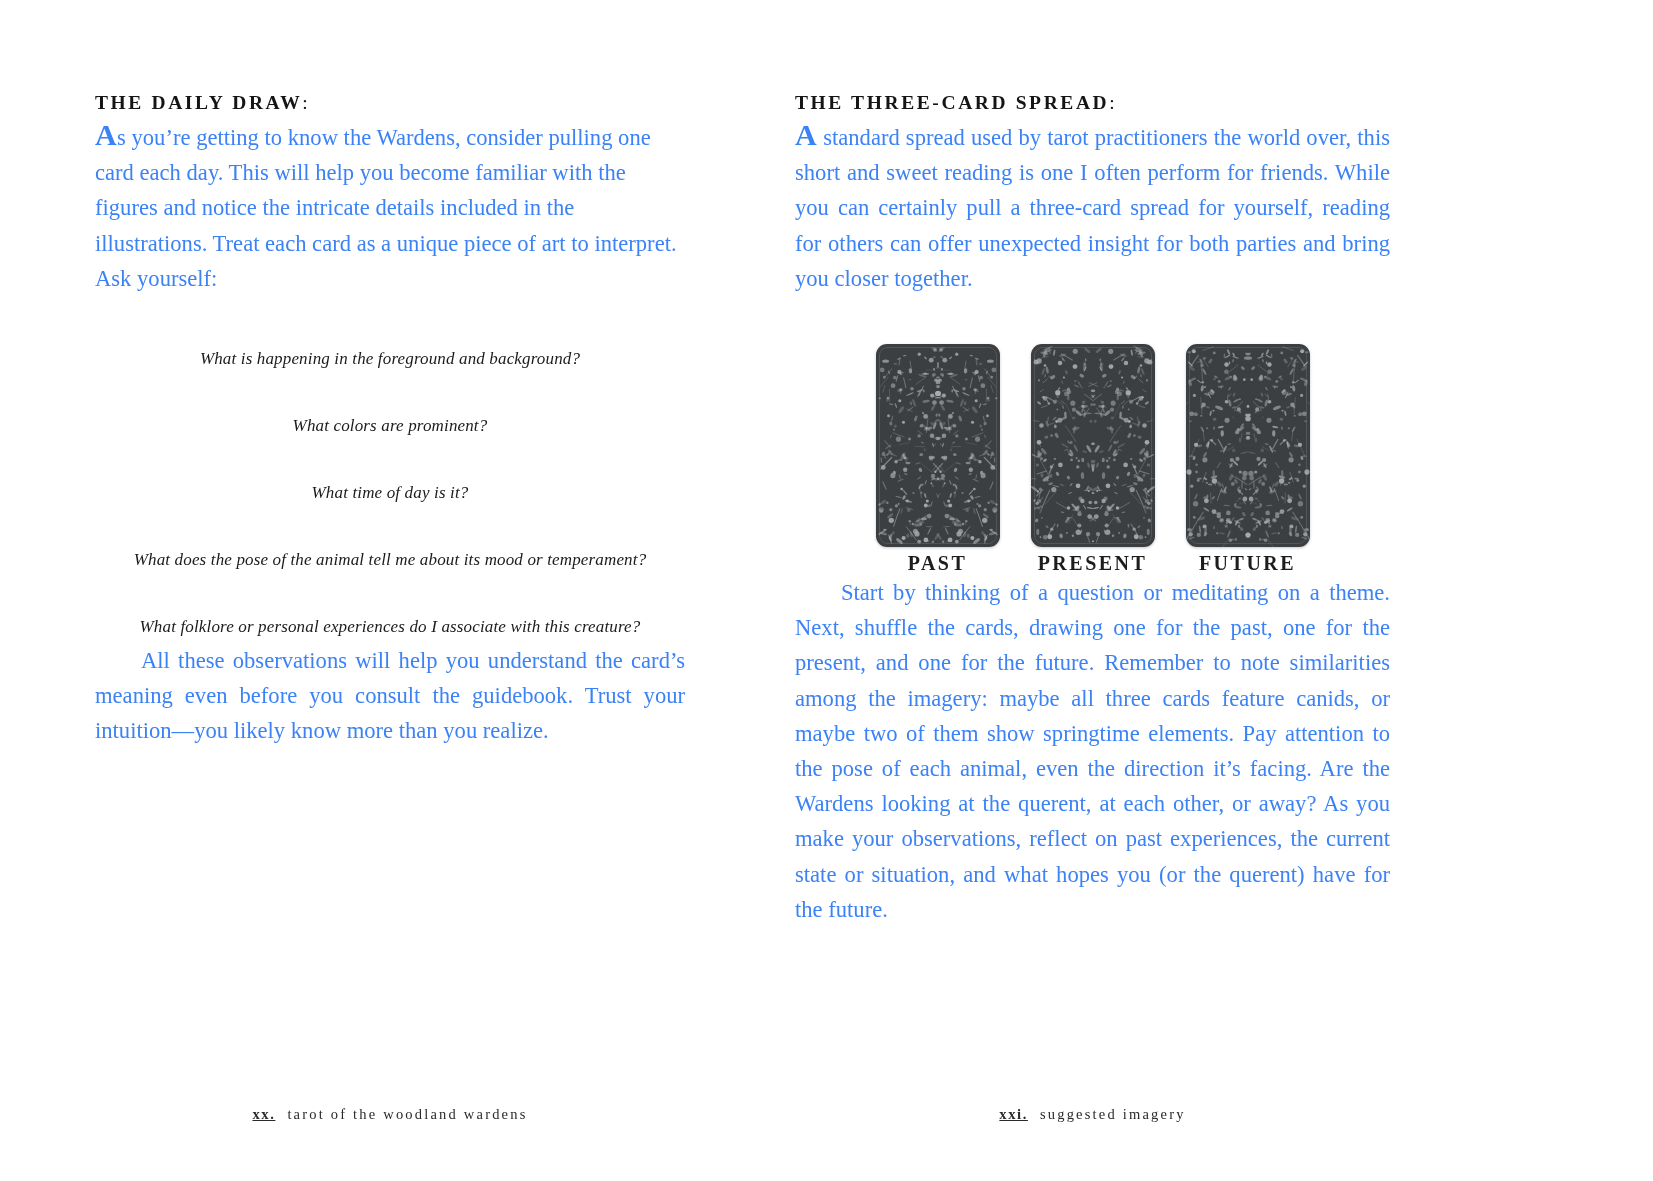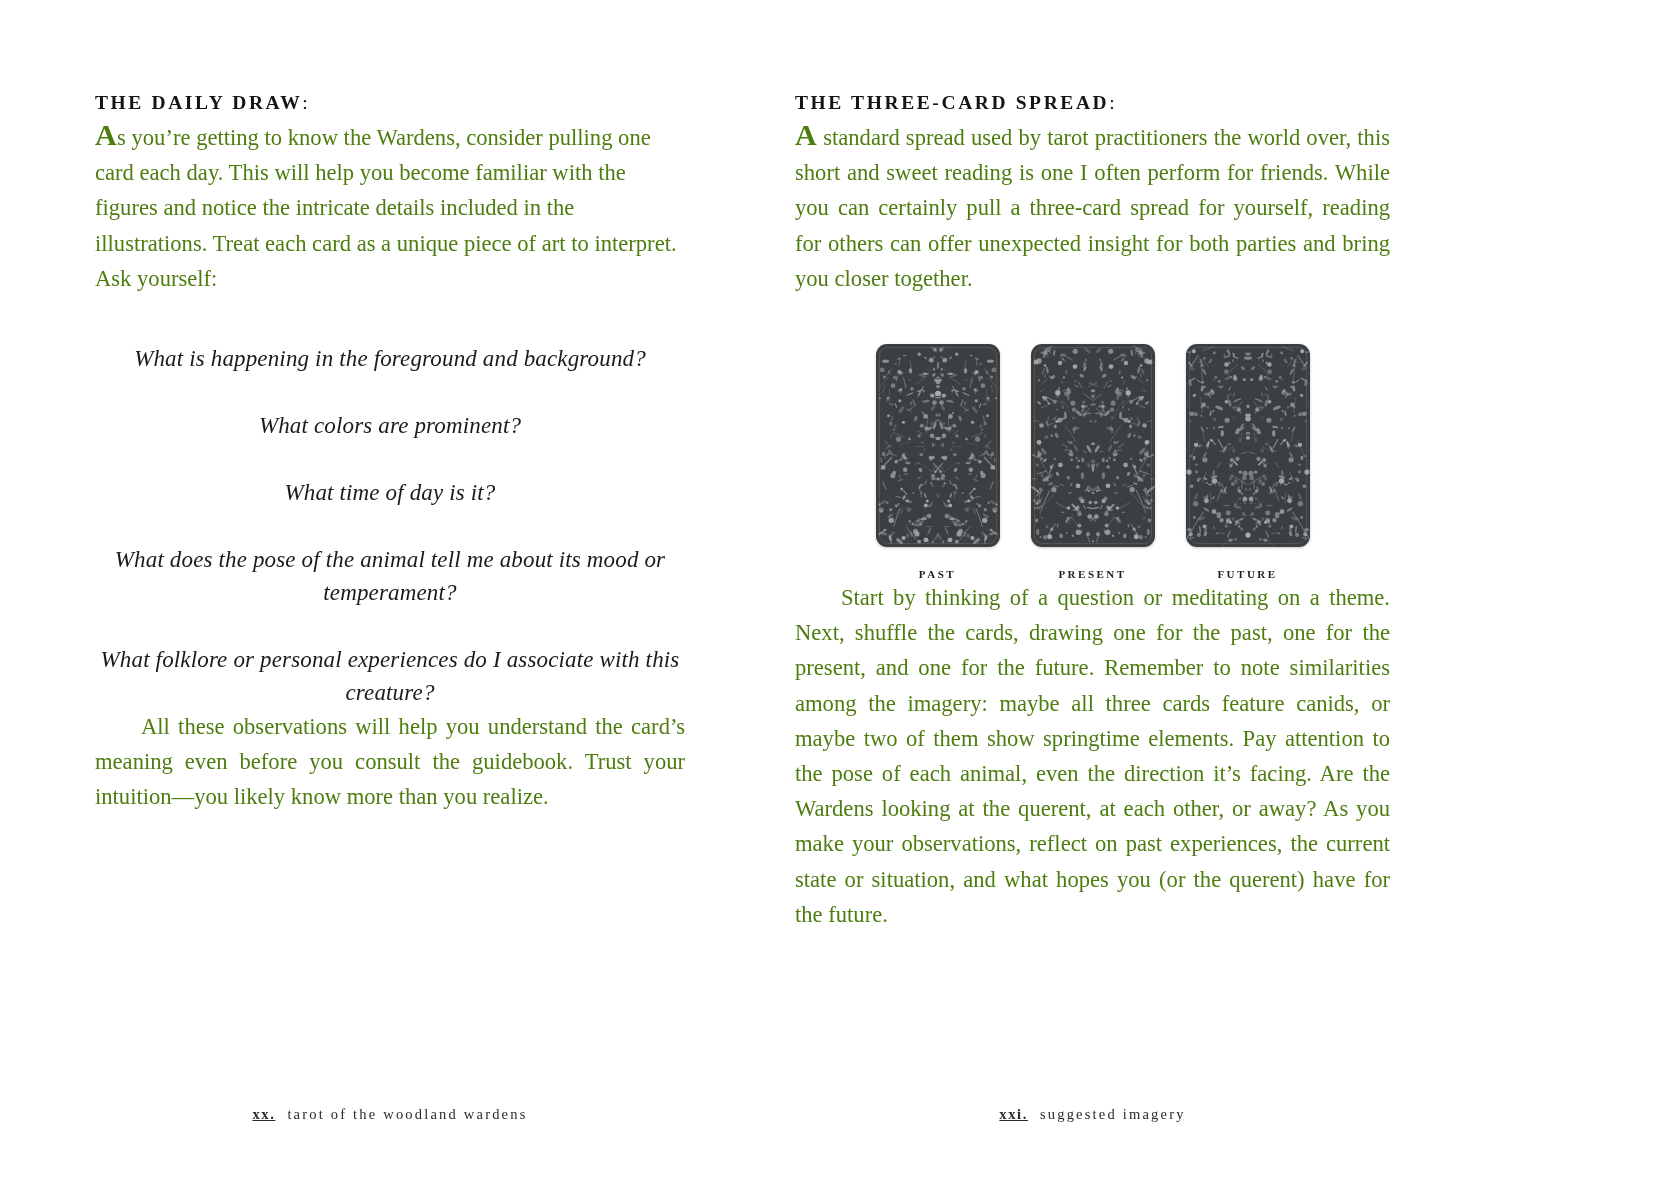--- a/index.html
+++ b/index.html
@@ -54,42 +54,42 @@
   .section-head .colon {
     font-weight: 400;
     letter-spacing: 0;
   }
 
   
   p.body {
     margin: 0;
     font-size: 22.6px;
     line-height: 35.2px;
-    color: #4d7c0f;
+    color: #3b82f6;
   }
   p.body.just { text-align: justify; text-justify: inter-word; }
   p.body.indent { text-indent: 46px; }
 
   .initial-cap {
     font-size: 30px;
     font-weight: 700;
     line-height: 0;
     letter-spacing: 0.4px;
   }
 
   
   .questions {
     margin: 46px 0 0 0;
     padding: 0;
     list-style: none;
     text-align: center;
   }
   .questions li {
     font-style: italic;
-    font-size: 23px;
+    font-size: 17px;
     line-height: 33px;
     margin-bottom: 34px;
     color: #1b1b1b;
     font-family: "Liberation Serif", "DejaVu Serif", serif;
     letter-spacing: 0.15px;
   }
   .questions li:last-child { margin-bottom: 0; }
 
   .closing-para { margin-top: 46px; }
 
@@ -115,22 +115,22 @@
     box-shadow: 0 1px 3px rgba(0,0,0,0.22);
   }
   .card-back svg {
     position: absolute;
     inset: 0;
     width: 100%;
     height: 100%;
     display: block;
   }
   .card-label {
-    margin-top: 21px;
-    font-size: 11px;
+    margin-top: 5px;
+    font-size: 20px;
     font-weight: 700;
     letter-spacing: 2.5px;
     text-transform: uppercase;
     color: #1d1d1d;
   }
 
   .after-spread { margin-top: 52px; }
 
   
   .folio {

